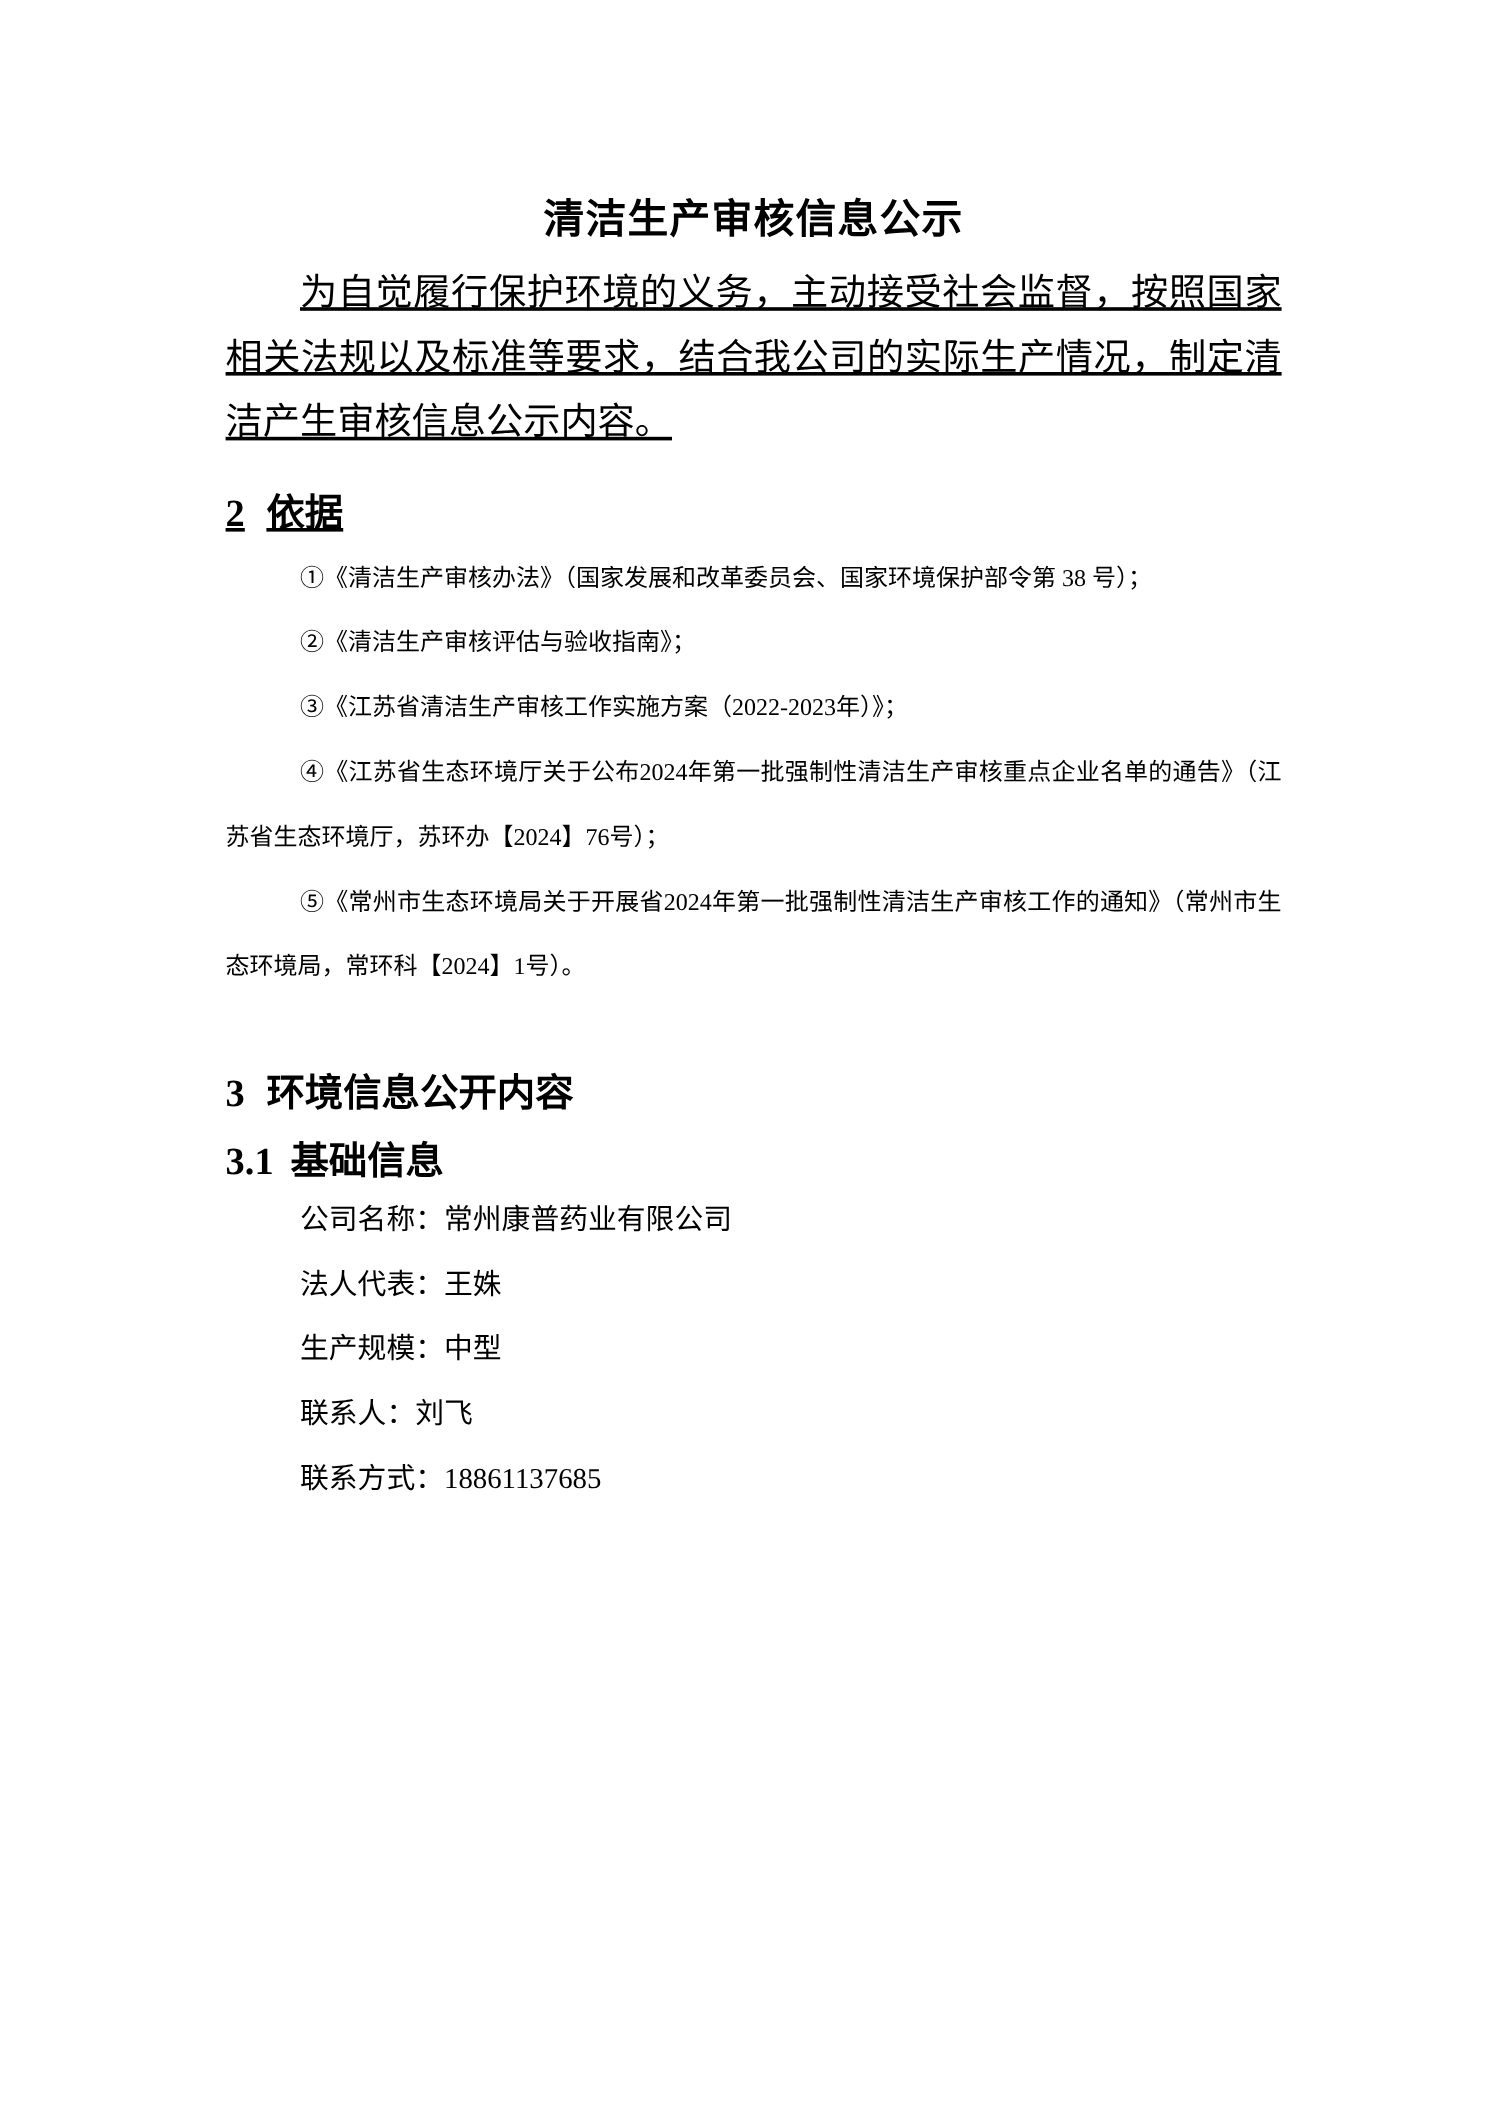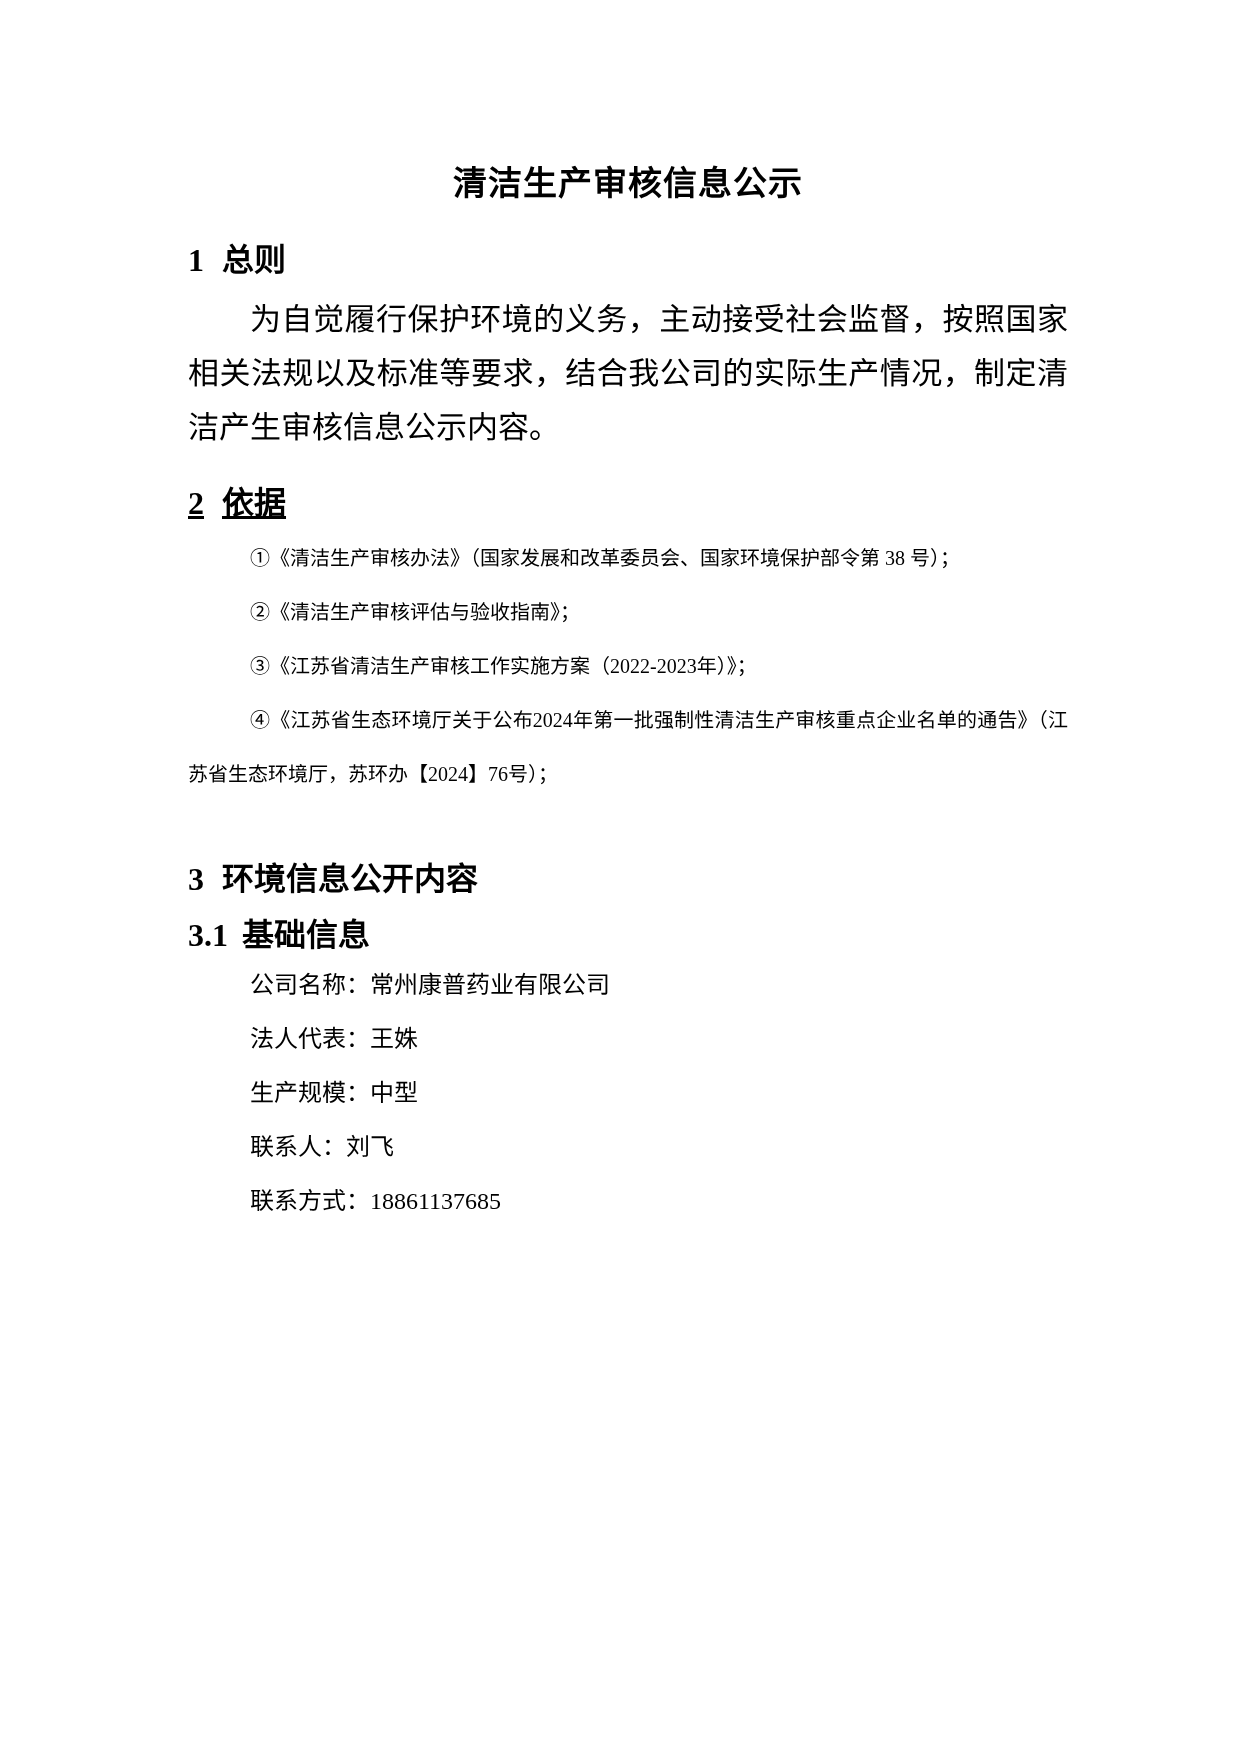--- a/index.html
+++ b/index.html
@@ -43,20 +43,21 @@
     line-height: 36px;
     font-weight: 700;
   }
   .subsec-heading .sec-num { margin-right: 14px; }
   .body-para {
     margin: 15px 0 0 0;
     font-size: 31px;
     line-height: 54px;
     text-align: justify;
     text-indent: 62px;
+    text-decoration: underline;
   }
   .basis-list { margin: 10px 0 0 0; }
   .basis-list p {
     margin: 0;
     font-size: 20px;
     line-height: 54px;
     text-align: justify;
     text-indent: 62px;
   }
   .info-list { margin: 5px 0 0 0; }
@@ -67,35 +68,33 @@
     text-indent: 62px;
   }
 </style>
 </head>
 <body>
 
 <div class="page">
 
   <h1 class="doc-title">清洁生产审核信息公示</h1>
 
-  <h2 class="sec-heading h1-general">
-    <span class="sec-num">1</span><span>总则</span>
-  </h2>
 
   <p class="body-para">为自觉履行保护环境的义务，主动接受社会监督，按照国家相关法规以及标准等要求，结合我公司的实际生产情况，制定清洁产生审核信息公示内容。</p>
 
   <h2 class="sec-heading h2-basis">
     <span class="sec-num">2</span><span>依据</span>
   </h2>
 
   <div class="basis-list">
     <p>①《清洁生产审核办法》（国家发展和改革委员会、国家环境保护部令第 38 号）；</p>
     <p>②《清洁生产审核评估与验收指南》；</p>
     <p>③《江苏省清洁生产审核工作实施方案（2022-2023年）》；</p>
     <p>④《江苏省生态环境厅关于公布2024年第一批强制性清洁生产审核重点企业名单的通告》（江苏省生态环境厅，苏环办【2024】76号）；</p>
+    <p>⑤《常州市生态环境局关于开展省2024年第一批强制性清洁生产审核工作的通知》（常州市生态环境局，常环科【2024】1号）。</p>
   </div>
 
   <h2 class="sec-heading h3-disclosure">
     <span class="sec-num">3</span><span>环境信息公开内容</span>
   </h2>
 
   <h3 class="subsec-heading">
     <span class="sec-num">3.1</span><span>基础信息</span>
   </h3>
 

